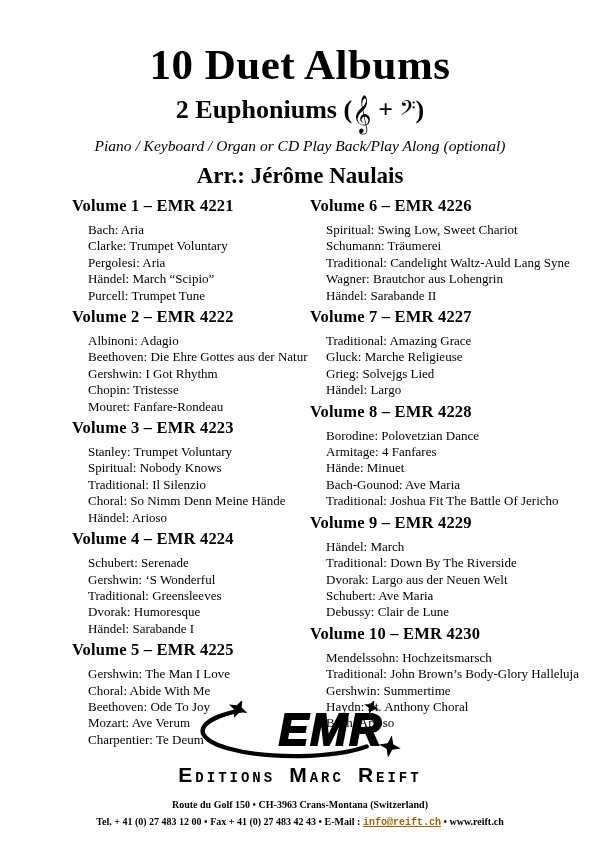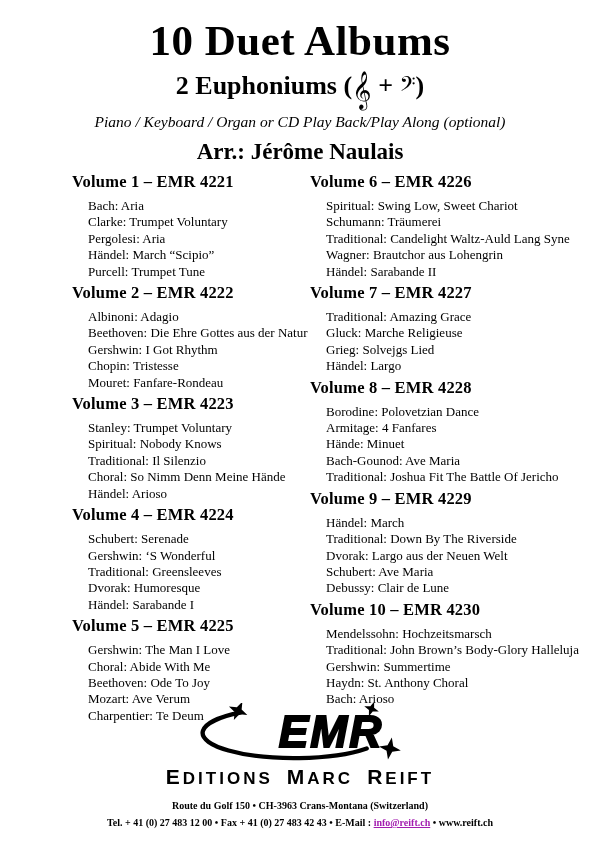--- a/index.html
+++ b/index.html
@@ -9,21 +9,21 @@
     width: 600px;
     height: 849px;
     margin: 0 auto;
     background: #ffffff;
     color: #000;
     font-family: "Liberation Serif", serif;
     overflow: hidden;
   }
 
   
-  .header { text-align: center; padding-top: 18px; }
+  .header { text-align: center; padding-top: 42px; }
   .title {
     font-size: 43px;
     line-height: 46px;
     font-weight: bold;
     margin: 0;
     letter-spacing: 0.5px;
   }
   .subtitle {
     font-size: 26px;
     line-height: 34px;
@@ -87,30 +87,30 @@
   .logo-svg { display: block; margin: 0 auto; }
   .publisher {
     font-family: "Liberation Sans", sans-serif;
     font-weight: bold;
     line-height: 24px;
     letter-spacing: 3px;
     white-space: nowrap;
   }
   .pub-word { margin: 0 7px; }
   .pub-init { font-size: 21px; }
-  .pub-rest { font-size: 17px; }
+  .pub-rest { font-size: 14px; font-family: Liberation Mono, monospace; }
   .addr {
     font-weight: bold;
     font-size: 10px;
     line-height: 17px;
     margin: 0;
     text-align: center;
   }
   .addr-first { margin-top: 6px; }
-  .email-link { color: #a21caf; text-decoration: underline; }
+  .email-link { color: #a16207; text-decoration: underline; font-family: Liberation Mono, monospace; }
 </style>
 </head>
 <body>
 
 <div class="page">
 
   <div class="header">
     <h1 class="title">10 Duet Albums</h1>
     <h2 class="subtitle"><span>2 Euphoniums (</span><span class="clef treble">𝄞</span><span> + </span><span class="clef bass">𝄢</span><span>)</span></h2>
     <p class="accomp"><span>Piano / Keyboard / Organ or CD Play Back/Play Along </span><span class="optional">(optional)</span></p>

